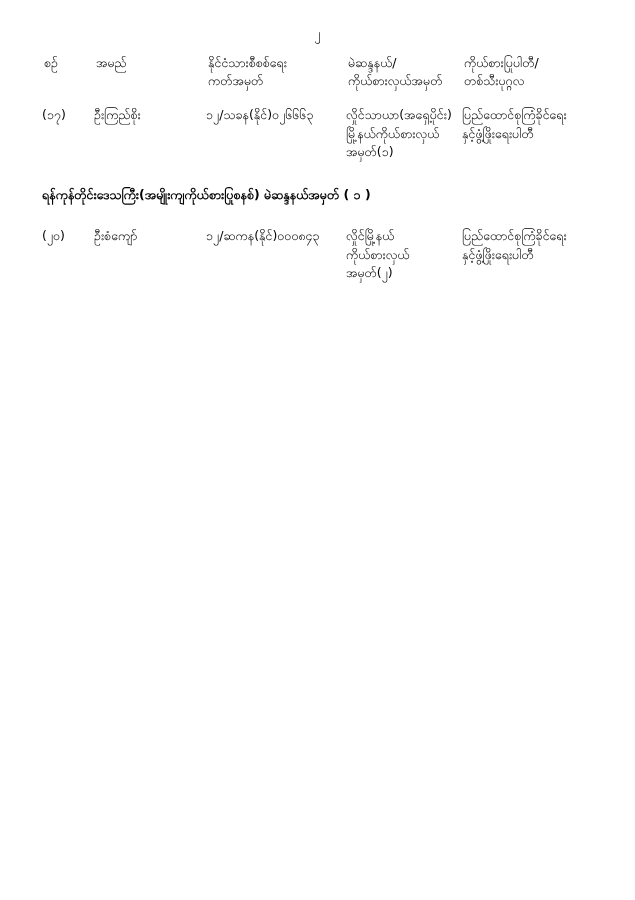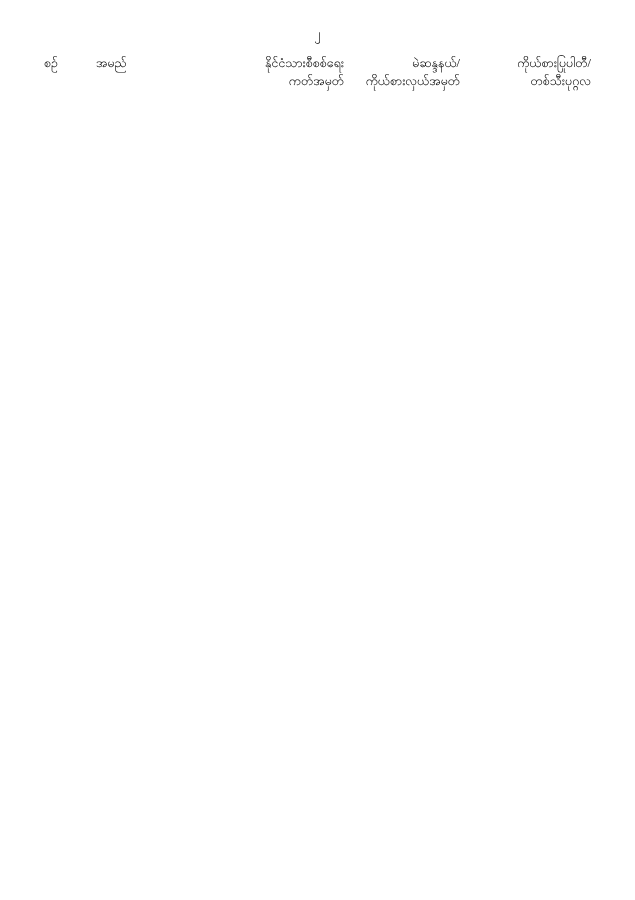--- a/index.html
+++ b/index.html
@@ -25,32 +25,31 @@
   .page-number {
     text-align: center;
     font-size: 13px;
     line-height: 1.2;
     margin: 0 0 12px 0;
   }
   table.roster {
     width: 100%;
     border-collapse: collapse;
     table-layout: fixed;
-    font-family: Liberation Serif, serif;
   }
   table.roster col.c-no    { width: 52px; }
   table.roster col.c-name  { width: 112px; }
   table.roster col.c-nrc   { width: 140px; }
   table.roster col.c-const { width: 116px; }
   table.roster col.c-party { width: 131px; }
 
   thead th {
     font-size: 12.5px;
     font-weight: normal;
-    text-align: right;
+    text-align: left;
     vertical-align: top;
     line-height: 1.45;
     padding: 0 2px 16px 2px;
   }
   thead th.left {
     text-align: left;
   }
   tbody td {
     font-size: 12.5px;
     vertical-align: top;
@@ -111,20 +110,53 @@
           <span class="cellline">တစ်သီးပုဂ္ဂလ</span>
         </th>
       </tr>
     </thead>
     <tbody>
 
 
 
 
 
+      <tr>
+        <td class="no">(၁၇)</td>
+        <td class="name">ဦးကြည်စိုး</td>
+        <td class="nrc">၁၂/သခန(နိုင်)၀၂၆၆၆၃</td>
+        <td>
+          <span class="cellline">လှိုင်သာယာ(အရှေ့ပိုင်း)</span>
+          <span class="cellline">မြို့နယ်ကိုယ်စားလှယ်</span>
+          <span class="cellline">အမှတ်(၁)</span>
+        </td>
+        <td>
+          <span class="cellline">ပြည်ထောင်စုကြံခိုင်ရေး</span>
+          <span class="cellline">နှင့်ဖွံ့ဖြိုးရေးပါတီ</span>
+        </td>
+      </tr>
+
+      <tr class="section-row">
+        <td colspan="5">
+          <span class="section-title">ရန်ကုန်တိုင်းဒေသကြီး(အမျိုးကျကိုယ်စားပြုစနစ်) မဲဆန္ဒနယ်အမှတ် ( ၁ )</span>
+        </td>
+      </tr>
 
 
 
-
+      <tr>
+        <td class="no">(၂၀)</td>
+        <td class="name">ဦးစံကျော်</td>
+        <td class="nrc">၁၂/ဆကန(နိုင်)၀၀၀၈၄၃</td>
+        <td>
+          <span class="cellline">လှိုင်မြို့နယ်</span>
+          <span class="cellline">ကိုယ်စားလှယ်</span>
+          <span class="cellline">အမှတ်(၂)</span>
+        </td>
+        <td>
+          <span class="cellline">ပြည်ထောင်စုကြံခိုင်ရေး</span>
+          <span class="cellline">နှင့်ဖွံ့ဖြိုးရေးပါတီ</span>
+        </td>
+      </tr>
 
     </tbody>
   </table>
 </div>
 
 </body></html>

